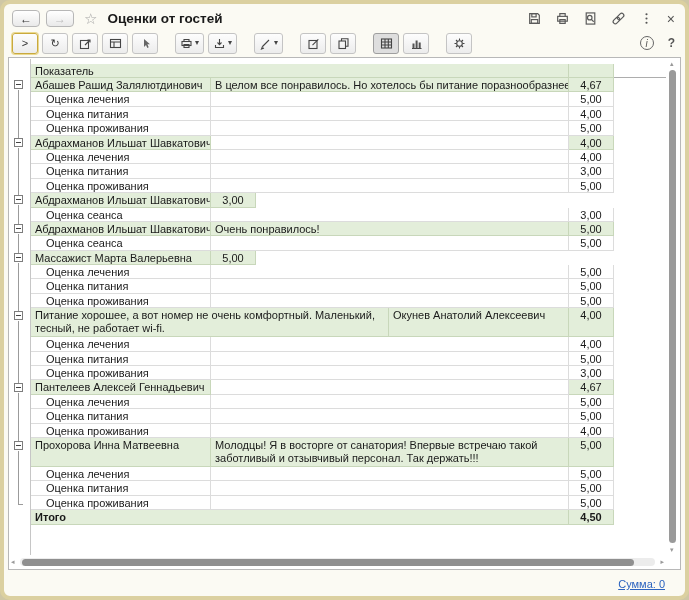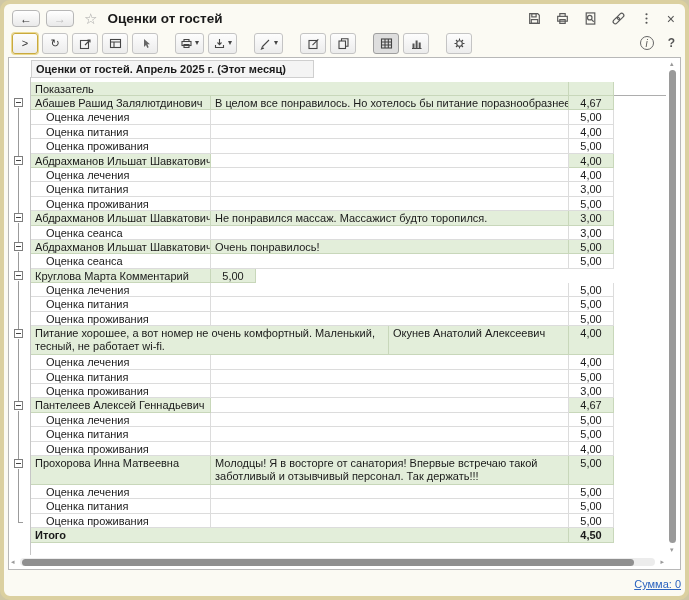--- a/index.html
+++ b/index.html
@@ -79,21 +79,21 @@
   .vsb .up{top:0;}
   .vsb .down{bottom:0;}
   .vsb .thumb{position:absolute;left:1px;top:10px;bottom:10px;width:7px;border-radius:4px;background:#9a9a9a;}
   .hsb{position:absolute;left:2px;right:16px;bottom:2px;height:10px;}
   .hsb .track{position:absolute;left:9px;right:9px;top:1px;height:8px;border-radius:4px;background:#ececec;}
   .hsb .thumb{position:absolute;left:11px;right:30px;top:1.5px;height:7px;border-radius:4px;background:#8f8f8f;}
   .hsb .arrow{position:absolute;font-size:7px;color:#999;line-height:10px;top:0;}
   .hsb .left{left:0;}
   .hsb .right{right:0;}
   
-  .status{position:absolute;right:4px;bottom:6px;font-size:11px;}
+  .status{position:absolute;right:20px;bottom:6px;font-size:11px;}
   .sum-link{color:#2b63bf;text-decoration:underline;cursor:pointer;}
 </style>
 </head>
 <body>
 
 <div class="window">
 
   <div class="navbar">
     <div class="navbtn">
         <span>←</span>
@@ -228,24 +228,20 @@
     <div class="tb-right">
       <span class="info-ic">i</span>
       <span class="help-ic">?</span>
     </div>
   </div>
 
   <div class="content">
     <div class="sheet">
       <div class="sheet-scroll">
 
-        <div class="trow titlerow">
-          <div class="gut"></div>
-          <div class="title-cell">Оценки от гостей. Апрель 2025 г. (Этот месяц)</div>
-        </div>
 
         <div class="trow spacerrow">
           <div class="gut"></div>
         </div>
 
 
         <div class="trow headrow2">
           <div class="gut"></div>
           <div class="cell merged g">Показатель</div>
           <div class="cell val g"></div>
@@ -319,21 +315,20 @@
               <div class="cell com"></div>
               <div class="cell val">5,00</div>
               <div class="fill"></div>
             </div><div class="trow group">
               <div class="gut">
                 <div class="line-top"></div>
                 <div class="line-bottom"></div>
                 <div class="gmark"></div>
               </div>
               <div class="cell name g">Абдрахманов Ильшат Шавкатович</div>
-              <div class="cell com g">Не понравился массаж. Массажист будто торопился.</div>
               <div class="cell val g">3,00</div>
               <div class="fill"></div>
             </div><div class="trow detail">
               <div class="gut">
                 <div class="line-full"></div>
               </div>
               <div class="cell name indent">Оценка сеанса</div>
               <div class="cell com"></div>
               <div class="cell val">3,00</div>
               <div class="fill"></div>
@@ -354,21 +349,21 @@
               <div class="cell name indent">Оценка сеанса</div>
               <div class="cell com"></div>
               <div class="cell val">5,00</div>
               <div class="fill"></div>
             </div><div class="trow group">
               <div class="gut">
                 <div class="line-top"></div>
                 <div class="line-bottom"></div>
                 <div class="gmark"></div>
               </div>
-              <div class="cell name g">Круглова Марта Комментарий</div>
+              <div class="cell name g">Массажист Марта Валерьевна</div>
               <div class="cell val g">5,00</div>
               <div class="fill"></div>
             </div><div class="trow detail">
               <div class="gut">
                 <div class="line-full"></div>
               </div>
               <div class="cell name indent">Оценка лечения</div>
               <div class="cell com"></div>
               <div class="cell val">5,00</div>
               <div class="fill"></div>

